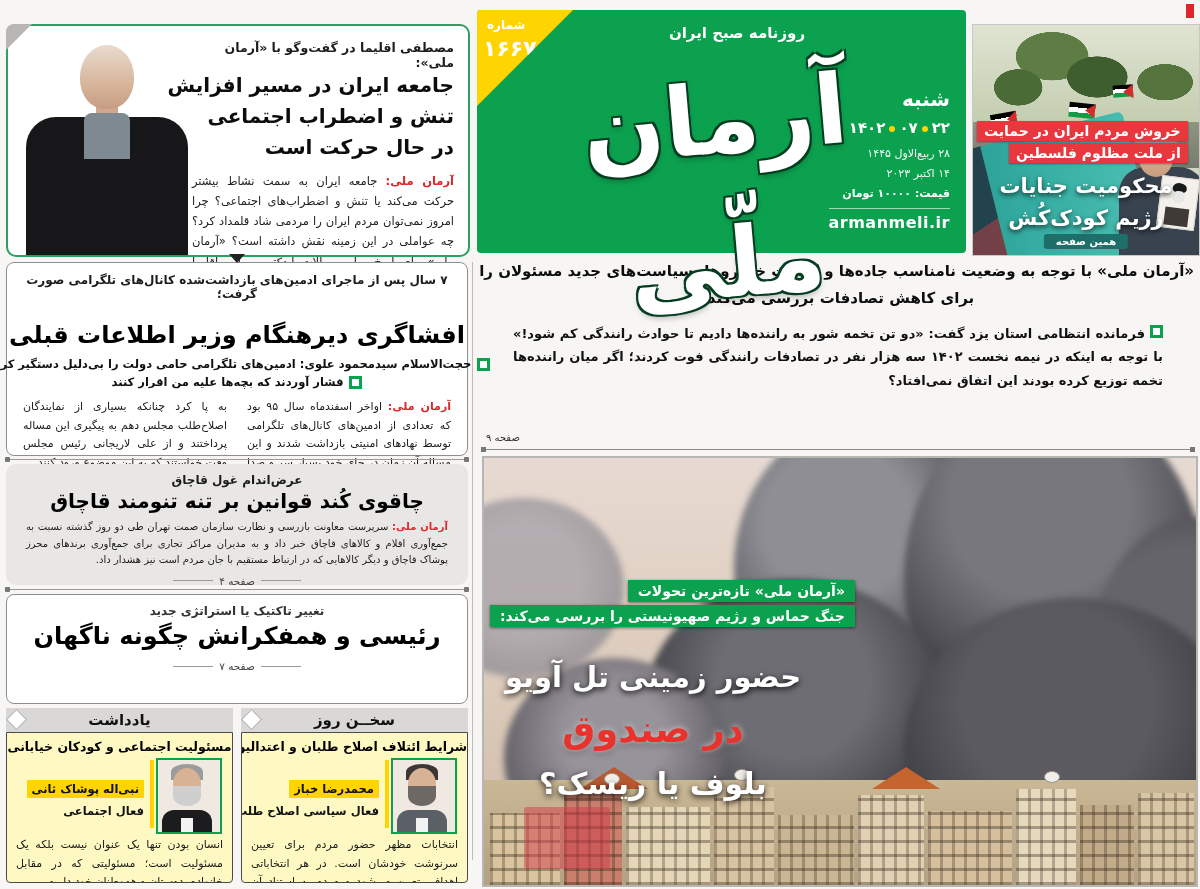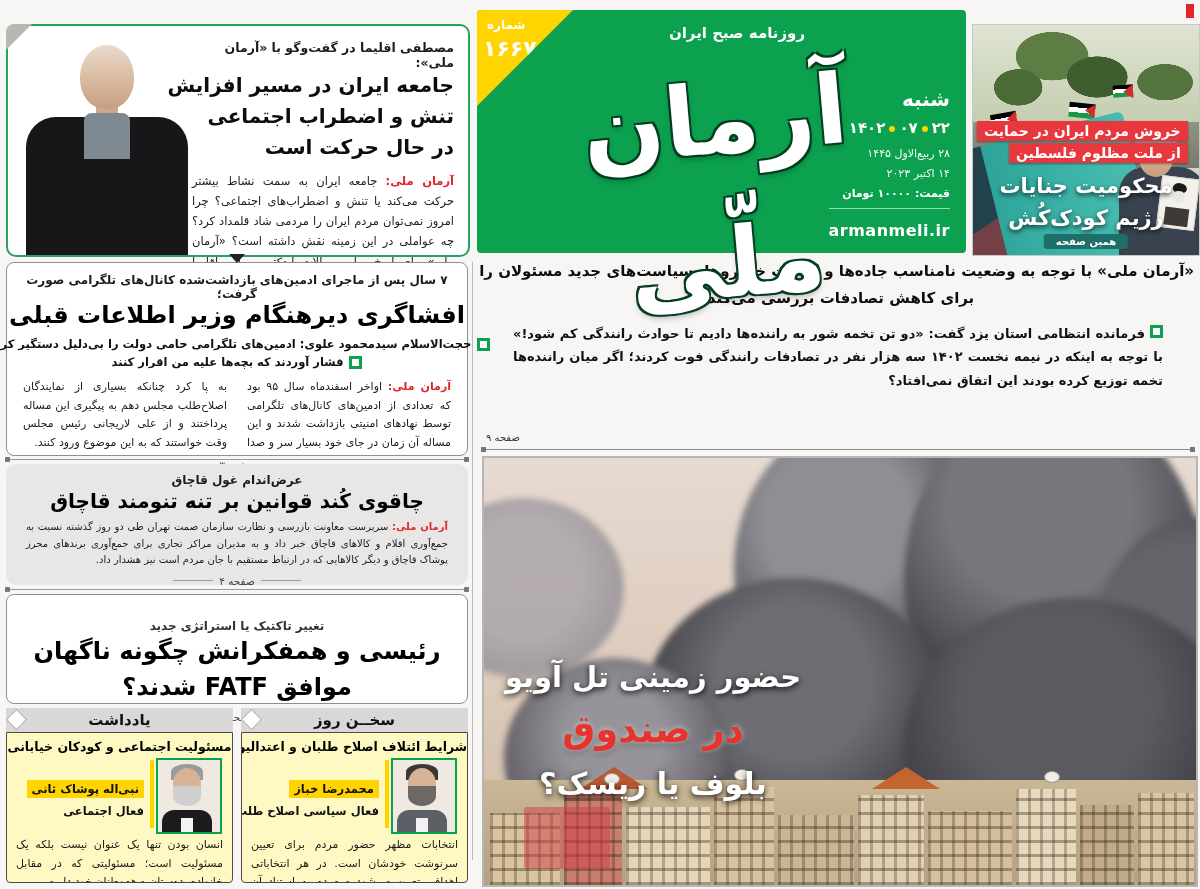--- a/index.html
+++ b/index.html
@@ -38,21 +38,21 @@
   .tagline{left:110px;top:14px;width:300px;text-align:center;color:#fff;font-size:15px;font-weight:bold;z-index:2;letter-spacing:1px;}
   .logo{left:14px;top:38px;width:460px;text-align:center;color:#fff;font-size:96px;font-weight:bold;
     transform:rotate(-5deg);z-index:1;line-height:1.5;
     text-shadow:-2px -2px 0 #043d20,2px -2px 0 #043d20,-2px 2px 0 #043d20,2px 2px 0 #043d20,0 4px 6px rgba(0,0,0,.25);}
   .mh-info{right:16px;top:77px;width:160px;text-align:right;color:#fff;z-index:2;}
   .mh-day{font-size:20px;font-weight:bold;margin-bottom:8px;}
   .mh-date{font-size:15px;font-weight:bold;margin-bottom:10px;letter-spacing:1px;}
   .ydot{display:inline-block;width:6px;height:6px;border-radius:50%;background:#ffd400;margin:0 4px 1px 4px;}
   .mh-small{font-size:11px;margin-bottom:7px;opacity:.95;}
   .mh-price{font-size:11px;font-weight:bold;margin-bottom:8px;}
-  .mh-site{font-size:16px;font-weight:bold;letter-spacing:.5px;border-top:1px solid rgba(255,255,255,.6);padding-top:12px;display:inline-block;}
+  .mh-site{font-size:16px;font-weight:bold;letter-spacing:.5px;border-top:1px solid rgba(255,255,255,.6);padding-top:4px;display:inline-block;}
 
   
   .rally{left:972px;top:24px;width:226px;height:230px;border:1px solid #c9c7c4;overflow:hidden;background:#cfd6c2;}
   .r-trees{position:absolute;inset:0 0 55% 0;
     background:
       radial-gradient(40px 30px at 20% 60%,#4a6b36 0 60%,transparent 61%),
       radial-gradient(50px 34px at 55% 50%,#3f5e2f 0 60%,transparent 61%),
       radial-gradient(46px 30px at 85% 55%,#55743d 0 60%,transparent 61%),
       radial-gradient(60px 40px at 35% 30%,#5d7d44 0 60%,transparent 61%),
       linear-gradient(180deg,#dfe4d2 0%,#c2ccae 100%);}
@@ -88,35 +88,35 @@
     color:#fff;font-size:10px;font-weight:bold;padding:2px 12px;border-radius:3px;}
   .red-tick{left:1186px;top:4px;width:8px;height:14px;background:#e0262b;}
 
   
   .card{background:#fff;border:1.5px solid #8f8f8f;border-radius:8px;}
   .revel{left:6px;top:262px;width:460px;height:192px;}
   .notch{position:absolute;left:50%;top:-9px;transform:translateX(-50%);width:0;height:0;
     border-left:8px solid transparent;border-right:8px solid transparent;border-top:9px solid #222;}
   .center{text-align:center;}
   .revel .kicker{margin-top:10px;font-size:12px;}
-  .revel .hl{font-size:24px;font-weight:bold;margin-top:0;white-space:nowrap;}
+  .revel .hl{font-size:24px;font-weight:bold;margin-top:20px;white-space:nowrap;}
   .bullets{margin:8px 14px 0 14px;}
   .b-line{display:flex;align-items:center;justify-content:center;gap:6px;font-size:11.5px;font-weight:bold;
     color:#111;white-space:nowrap;margin-top:4px;}
   .gsq{flex:0 0 auto;width:7px;height:7px;background:#fff;border:3px solid #0ca14f;}
   .revel .body2{margin:9px 16px 0 16px;column-count:2;column-gap:20px;direction:rtl;
     font-size:11px;line-height:1.7;text-align:justify;color:#1a1a1a;}
 
   .smug{left:6px;top:464px;width:462px;height:121px;background:#e8e7e5;border-radius:10px;}
   .smug .kicker{margin-top:9px;font-size:12px;font-weight:bold;text-align:center;}
   .smug .hl{font-size:20px;font-weight:bold;margin-top:2px;white-space:nowrap;}
   .smug .body{margin:6px 20px 0 20px;font-size:10px;line-height:1.65;text-align:justify;color:#1a1a1a;}
 
   .fatf{left:6px;top:594px;width:460px;height:108px;}
-  .fatf .kicker{margin-top:24px;font-size:12px;color:#333;}
+  .fatf .kicker{margin-top:9px;font-size:12px;color:#333;}
   .fatf .hl{font-size:24px;font-weight:bold;line-height:1.5;white-space:nowrap;}
 
   .sep{left:6px;width:462px;height:1px;background:#9a9a9a;}
   .sep::before,.sep::after{content:"";position:absolute;top:-2px;width:5px;height:5px;background:#777;border-radius:1px;}
   .sep::before{right:-1px;} .sep::after{left:-1px;}
   .sep1{top:459px;} .sep2{top:589px;}
 
   
   .op-col{top:708px;width:227px;height:175px;}
   .op-note{left:6px;} .op-word{left:241px;}
@@ -287,21 +287,20 @@
     <div class="center hl">چاقوی کُند قوانین بر تنه تنومند قاچاق</div>
     <div class="body"><span class="red-label">آرمان ملی:</span> <span>سرپرست معاونت بازرسی و نظارت سازمان صمت تهران طی دو روز گذشته نسبت به جمع‌آوری اقلام و کالاهای قاچاق خبر داد و به مدیران مراکز تجاری برای جمع‌آوری برندهای محرز پوشاک قاچاق و دیگر کالاهایی که در ارتباط مستقیم با جان مردم است نیز هشدار داد.</span></div>
     <div class="pageref">صفحه ۴</div>
   </section>
 
   <div class="abs sep sep2"></div>
 
   <section class="abs card fatf">
     <div class="center kicker">تغییر تاکتیک یا استراتژی جدید</div>
     <div class="center hl">رئیسی و همفکرانش چگونه ناگهان</div>
-    <div class="center hl">موافق FATF شدند؟</div>
     <div class="pageref">صفحه ۷</div>
   </section>
 
   <section class="abs op-col op-note">
     <div class="op-head">
         <span class="dia"></span>
         <span>یادداشت</span>
       </div>
     <div class="op-card">
       <div class="op-title">مسئولیت اجتماعی و کودکان خیابانی</div>
@@ -373,20 +372,24 @@
         <i class="c8"></i>
         <i class="c9"></i>
         <i class="c10"></i>
       <span class="roof roof1"></span>
       <span class="roof roof2"></span>
       <span class="dish d1"></span>
       <span class="dish d2"></span>
       <span class="dish d3"></span>
     </div>
     <span class="watermark"></span>
+    <div class="g-badge">
+      <span>«آرمان ملی» تازه‌ترین تحولات</span>
+      <span>جنگ حماس و رژیم صهیونیستی را بررسی می‌کند:</span>
+    </div>
     <div class="g-head">
       <div class="g-h1">حضور زمینی تل آویو</div>
       <div class="g-h2">در صندوق</div>
       <div class="g-h3">بلوف یا ریسک؟</div>
     </div>
   </figure>
 
 </div>
 
 </body></html>

